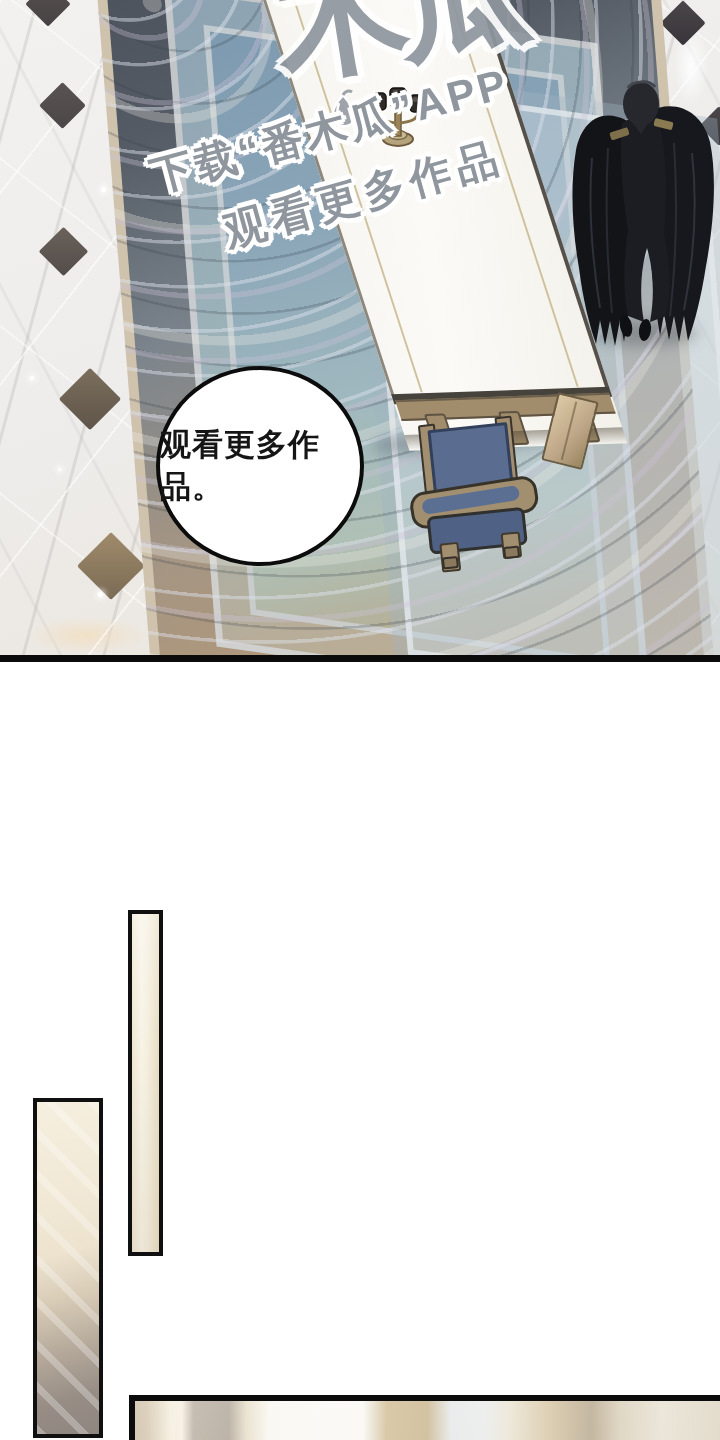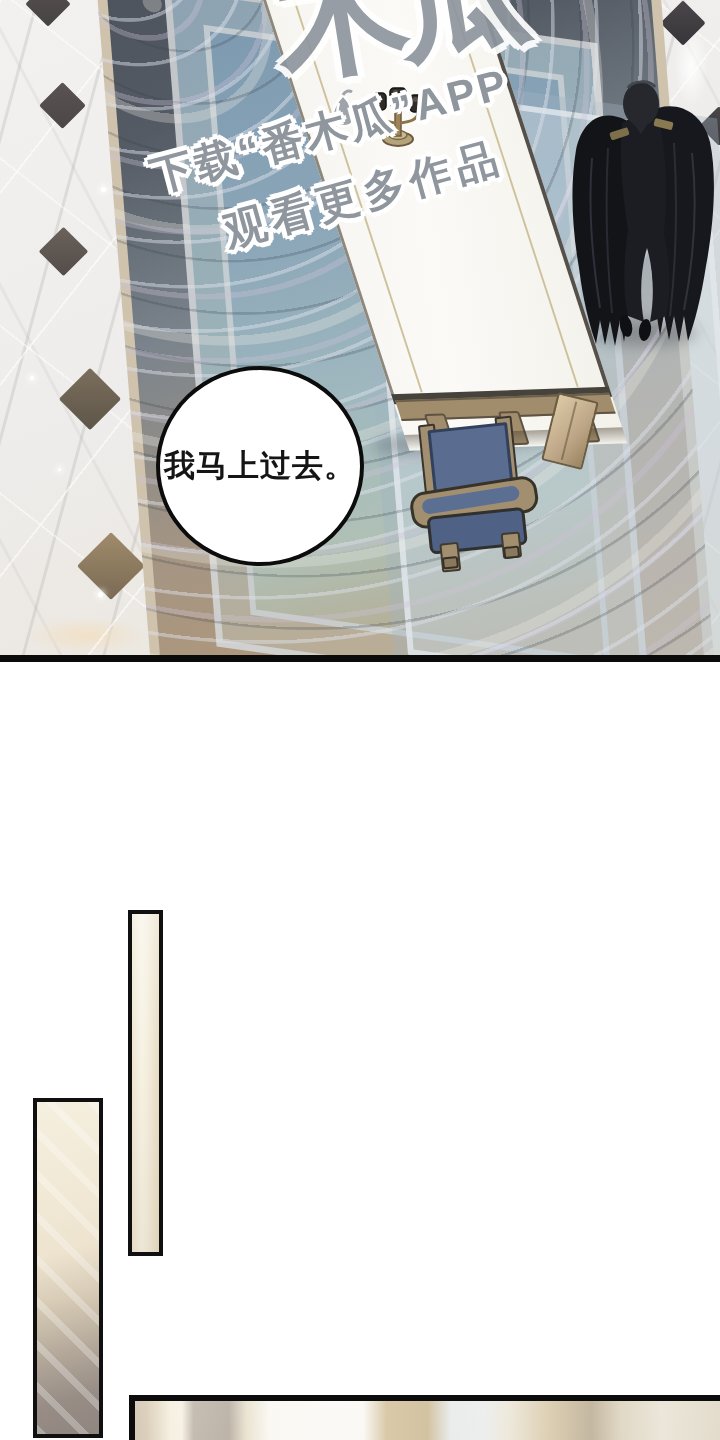--- a/index.html
+++ b/index.html
@@ -225,21 +225,21 @@
     <div class="wm wm-logo">木瓜</div>
     <svg style="position:absolute;left:329px;top:89px;opacity:.85;" width="28" height="42" viewBox="0 0 28 42">
       <path d="M14,6 C22,14 26,24 24,32 C22,39 6,39 4,32 C2,24 6,14 14,6 Z" fill="#8f969e" stroke="#ffffff" stroke-width="2.5"></path>
       <path d="M14,6 C16,2 20,1 23,3" fill="none" stroke="#8f969e" stroke-width="3"></path>
       <path d="M10,14 C8,20 8,27 10,32" fill="none" stroke="#ffffff" stroke-width="2.5"></path>
     </svg>
     <div class="wm wm-line1">下载“番木瓜”APP</div>
     <div class="wm wm-line2">观看更多作品</div>
 
     <div class="bubble">
-      <span>我马上过去。</span>
+      <span>观看更多作品。</span>
     </div>
   </div>
 
   <div class="divider"></div>
 
   <div id="insetA" class="inset"></div>
   <div id="insetB" class="inset"></div>
   <div id="wallPanel"></div>
 
 </div>

